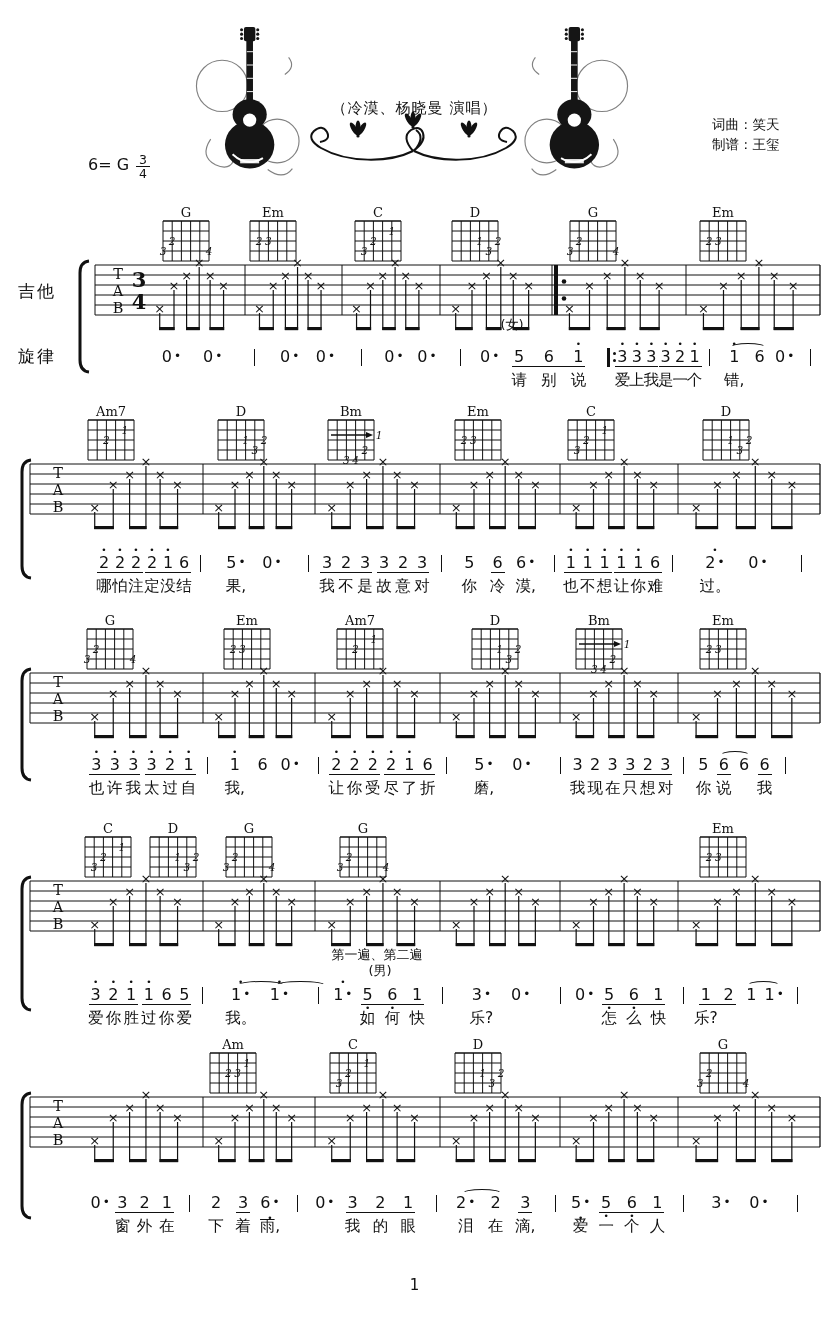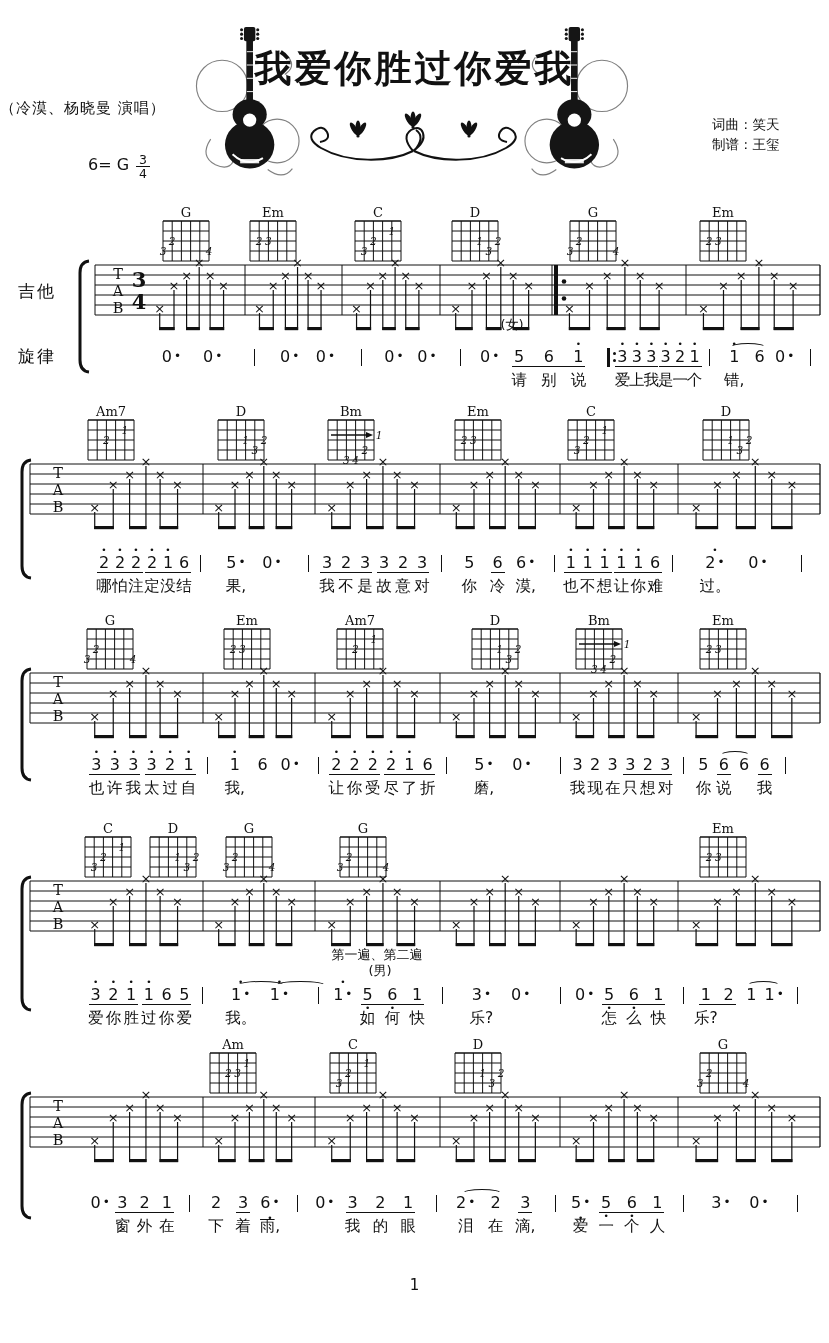--- a/index.html
+++ b/index.html
@@ -1,21 +1,21 @@
 <!DOCTYPE html>
 <html><head>
 <meta charset="utf-8">
 <style>
   html,body{margin:0;padding:0;background:#e8e8e8;}
   #page{position:relative;width:829px;height:1343px;background:#ffffff;overflow:hidden;
         font-family:"DejaVu Sans",sans-serif;color:#111;}
   .abs{position:absolute;}
   .title{left:0;right:0;top:44px;text-align:center;font-family:"DejaVu Serif",serif;
          font-weight:bold;font-size:37px;letter-spacing:3px;}
-  .subtitle{left:0;right:0;top:99px;text-align:left;font-size:15px;letter-spacing:1px;}
+  .subtitle{left:0;right:0;top:99px;text-align:center;font-size:15px;letter-spacing:1px;}
   .credits{left:712px;top:114px;font-size:13.5px;line-height:20px;white-space:nowrap;}
   .keysig{left:88px;top:153px;font-size:16px;white-space:nowrap;}
   .frac{display:inline-block;vertical-align:-0.5em;margin-left:7px;text-align:center;}
   .frac .fn{display:block;font-size:12.5px;line-height:13px;border-bottom:1.2px solid #111;padding:0 3px;}
   .frac .fd{display:block;font-size:12.5px;line-height:13px;}
   .side-label{position:absolute;left:18px;font-size:17px;letter-spacing:2px;white-space:nowrap;}
   .tok{position:absolute;transform:translateX(-50%);display:flex;flex-direction:column;
        align-items:center;font-size:16px;line-height:17px;white-space:nowrap;}
   .tok .dh{height:6px;font-size:9px;line-height:5px;}
   .tok .dl{height:7px;font-size:9px;line-height:7px;margin-top:2px;}
@@ -1163,21 +1163,20 @@
         <line x1="700" y1="1063" x2="746" y2="1063" stroke="#111" stroke-width="1"></line>
         <line x1="700" y1="1073" x2="746" y2="1073" stroke="#111" stroke-width="1"></line>
         <line x1="700" y1="1083" x2="746" y2="1083" stroke="#111" stroke-width="1"></line>
         <line x1="700" y1="1093" x2="746" y2="1093" stroke="#111" stroke-width="1"></line>
         <text x="709.2" y="1076.5" font-size="10.5" fill="#111" text-anchor="middle" font-family="&quot;DejaVu Serif&quot;,serif" font-style="italic" font-weight="normal">2</text>
         <text x="700" y="1086.5" font-size="10.5" fill="#111" text-anchor="middle" font-family="&quot;DejaVu Serif&quot;,serif" font-style="italic" font-weight="normal">3</text>
         <text x="746" y="1086.5" font-size="10.5" fill="#111" text-anchor="middle" font-family="&quot;DejaVu Serif&quot;,serif" font-style="italic" font-weight="normal">4</text>
       </g>
     </svg>
 
-  <div class="abs title">我爱你胜过你爱我</div>
   <div class="abs subtitle">（冷漠、杨晓曼  演唱）</div>
 
   <div class="abs credits">
     <div>词曲：笑天</div>
     <div>制谱：王玺</div>
   </div>
 
   <div class="abs keysig">
     <span>6= G</span><span class="frac"><span class="fn">3</span><span class="fd">4</span></span>
   </div>

